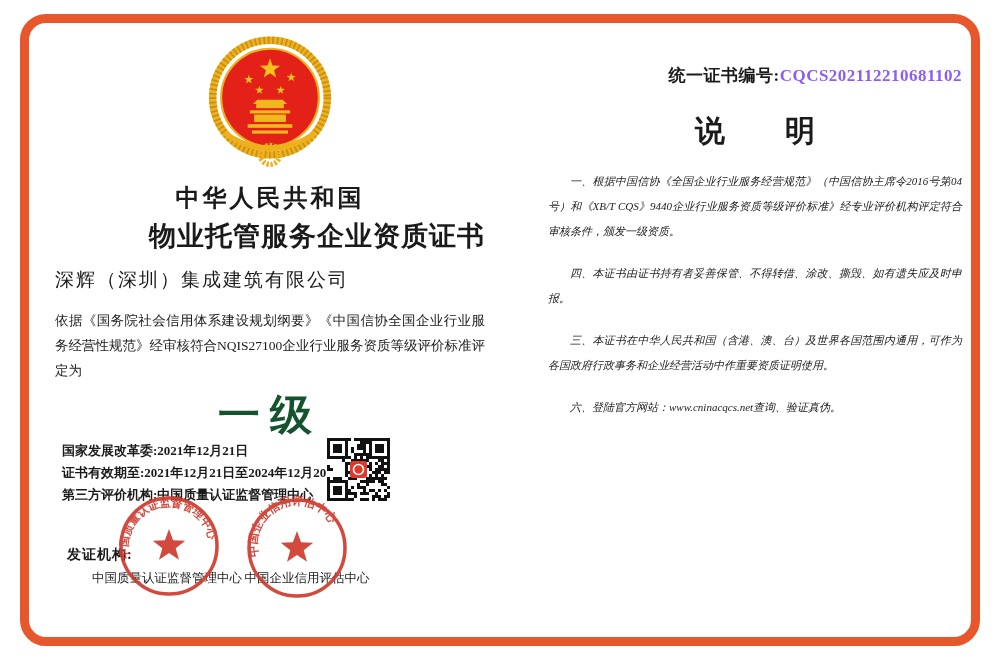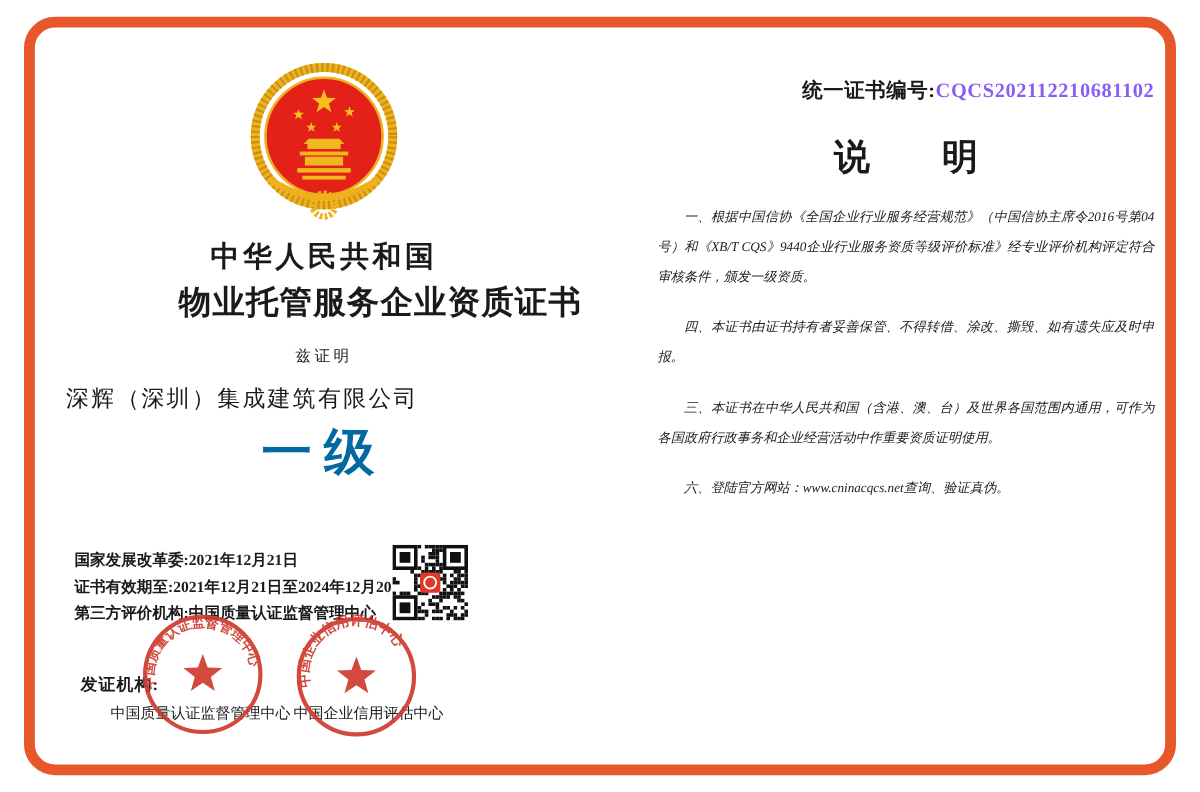--- a/index.html
+++ b/index.html
@@ -2,30 +2,30 @@
 <html><head>
 <meta charset="utf-8">
 <style>
   html,body{margin:0;padding:0;background:#fff;}
   .cert{position:relative;width:1000px;height:660px;background:#fff;overflow:hidden;
         font-family:"Liberation Serif","DejaVu Serif",serif;color:#1a1a1a;}
   .frame{position:absolute;left:20px;top:14px;right:20px;bottom:14px;
          border:9px solid #e8562b;border-radius:26px;pointer-events:none;}
 
   
-  .left{position:absolute;left:55px;top:40px;width:430px;}
+  .left{position:absolute;left:55px;top:24px;width:430px;}
   .emblem{display:block;margin:12px auto 0 auto;width:132px;height:138px;}
   .country{margin-top:8px;text-align:center;font-family:"Liberation Sans","DejaVu Sans",sans-serif;
            font-weight:bold;font-size:24px;letter-spacing:3px;}
   .cert-title{margin-top:4px;text-align:right;font-family:"Liberation Sans","DejaVu Sans",sans-serif;
               font-weight:bold;font-size:27px;letter-spacing:1px;}
   .certify{margin-top:18px;text-align:center;font-size:13px;letter-spacing:3px;}
   .company{margin-top:13px;text-align:left;font-size:19px;letter-spacing:2px;}
   .basis{margin-top:15px;font-size:13.5px;line-height:25px;text-align:justify;}
-  .grade{margin-top:4px;text-align:center;font-size:42px;font-weight:bold;color:#0369a1;letter-spacing:10px;}
+  .grade{margin-top:4px;text-align:center;font-size:42px;font-weight:bold;color:#14532d;letter-spacing:10px;}
   .dates{position:absolute;left:7px;top:416px;font-size:13px;line-height:22px;font-weight:600;}
   .qr{position:absolute;left:272px;top:414px;width:63px;height:63px;}
   .issuer{position:absolute;left:12px;top:522px;font-size:14px;font-weight:bold;letter-spacing:1px;}
   .seal-label{position:absolute;top:546px;width:210px;text-align:center;font-size:12.5px;z-index:1;}
   .seal-label.s1{left:7px;}
   .seal-label.s2{left:147px;}
   .seal{position:absolute;width:104px;height:104px;z-index:2;opacity:.92;}
   .seal.s1{left:62px;top:470px;}
   .seal.s2{left:190px;top:472px;}
 
@@ -63,22 +63,22 @@
       <rect x="41" y="70" width="38" height="3" fill="#f0b71f"></rect>
       <rect x="45" y="74" width="30" height="7" fill="#f0b71f"></rect>
       <rect x="39" y="83" width="42" height="3.5" fill="#f0b71f"></rect>
       <rect x="43" y="89" width="34" height="3" fill="#f0b71f"></rect>
       <circle cx="60" cy="112" r="9" fill="none" stroke="#eeb11d" stroke-width="5" stroke-dasharray="2.2,1.6"></circle>
       <path d="M18,92 Q60,120 102,92" fill="none" stroke="#eeb11d" stroke-width="5"></path>
     </svg>
 
     <div class="country">中华人民共和国</div>
     <div class="cert-title">物业托管服务企业资质证书</div>
-    <div class="certify">兹证明</div>
     <div class="company">深辉（深圳）集成建筑有限公司</div>
+    <div class="basis">依据《国务院社会信用体系建设规划纲要》《中国信协全国企业行业服务经营性规范》经审核符合NQIS27100企业行业服务资质等级评价标准评定为</div>
     <div class="grade">一级</div>
 
     <div class="dates">
       <div>国家发展改革委:2021年12月21日</div>
       <div>证书有效期至:2021年12月21日至2024年12月20日</div>
       <div>第三方评价机构:中国质量认证监督管理中心</div>
     </div>
 
     <div class="qr"><svg width="63" height="63" xmlns="http://www.w3.org/2000/svg">
           <rect width="63" height="63" fill="#fff"></rect>

